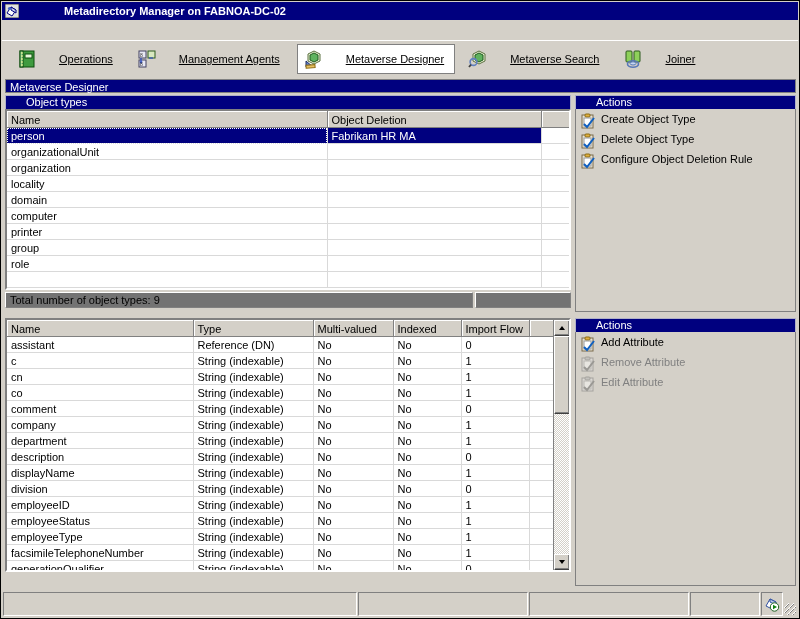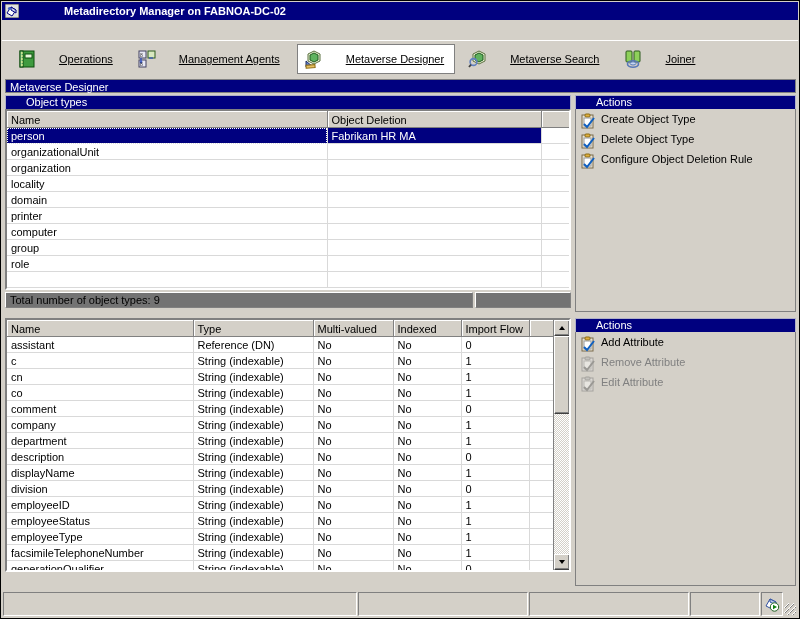--- a/index.html
+++ b/index.html
@@ -469,26 +469,26 @@
               <td>locality</td>
               <td></td>
               <td></td>
             </tr>
             <tr>
               <td>domain</td>
               <td></td>
               <td></td>
             </tr>
             <tr>
+              <td>computer</td>
+              <td></td>
+              <td></td>
+            </tr>
+            <tr>
               <td>printer</td>
-              <td></td>
-              <td></td>
-            </tr>
-            <tr>
-              <td>computer</td>
               <td></td>
               <td></td>
             </tr>
             <tr>
               <td>group</td>
               <td></td>
               <td></td>
             </tr>
             <tr>
               <td>role</td>

